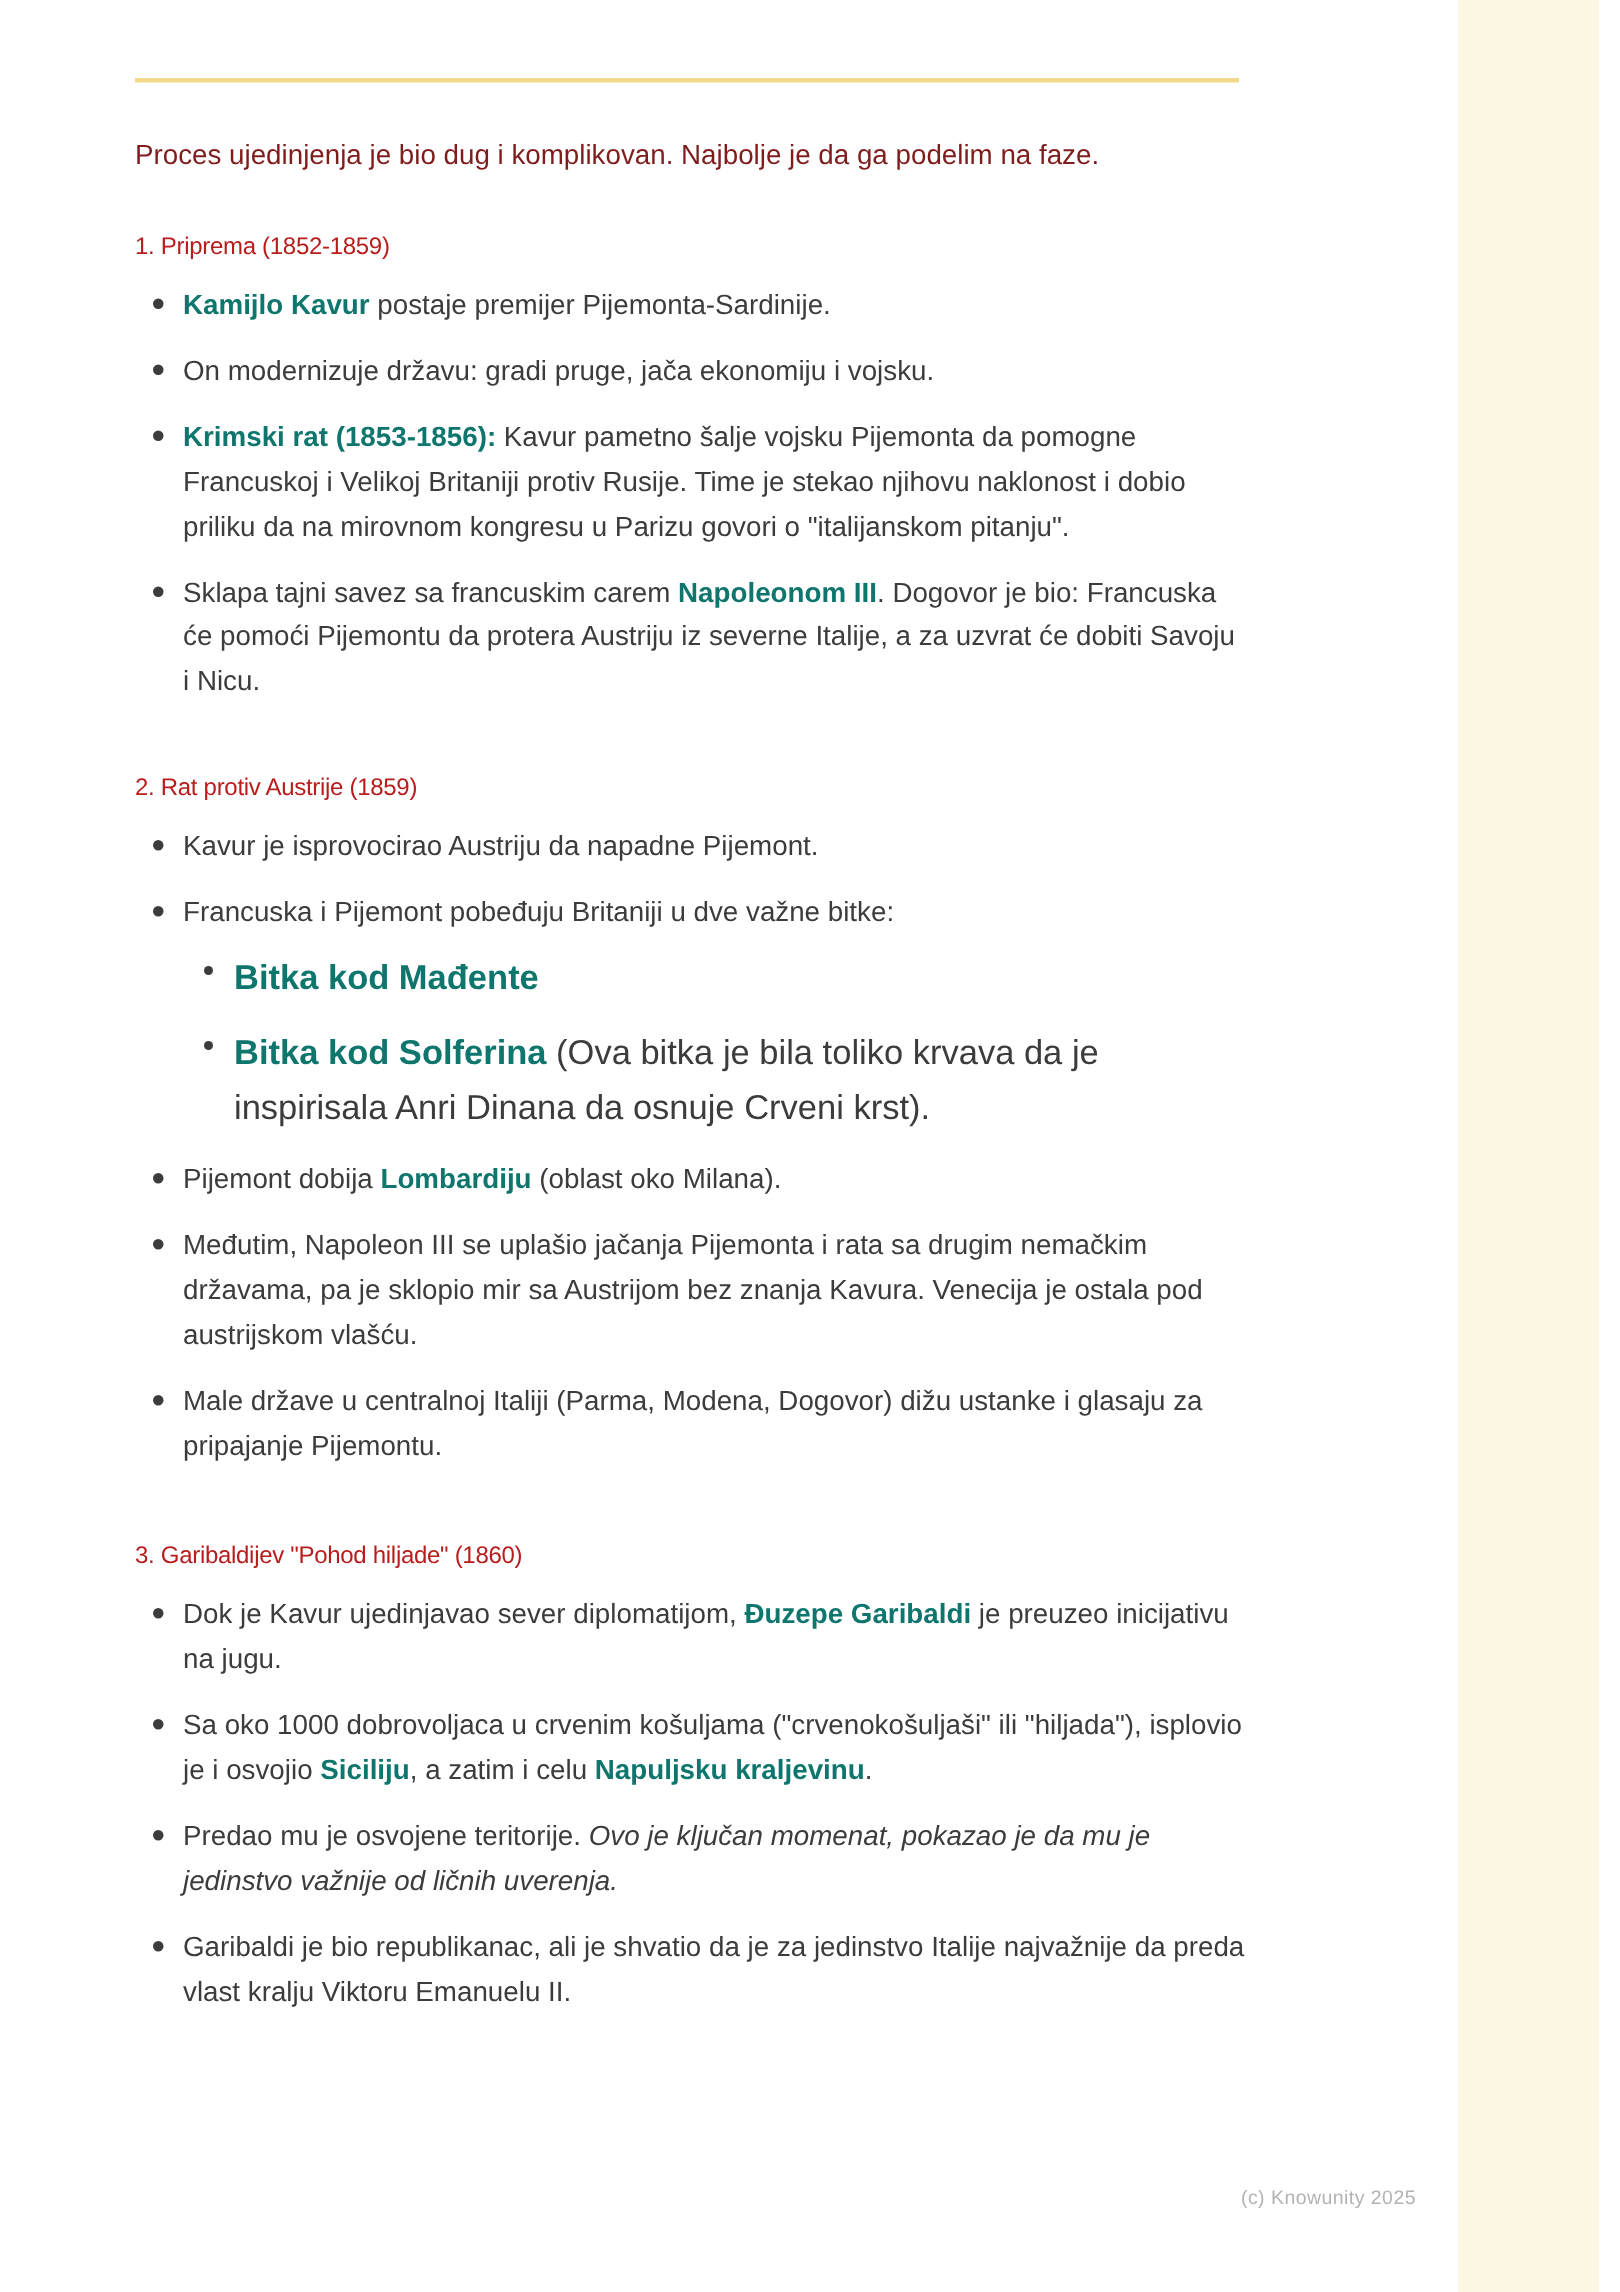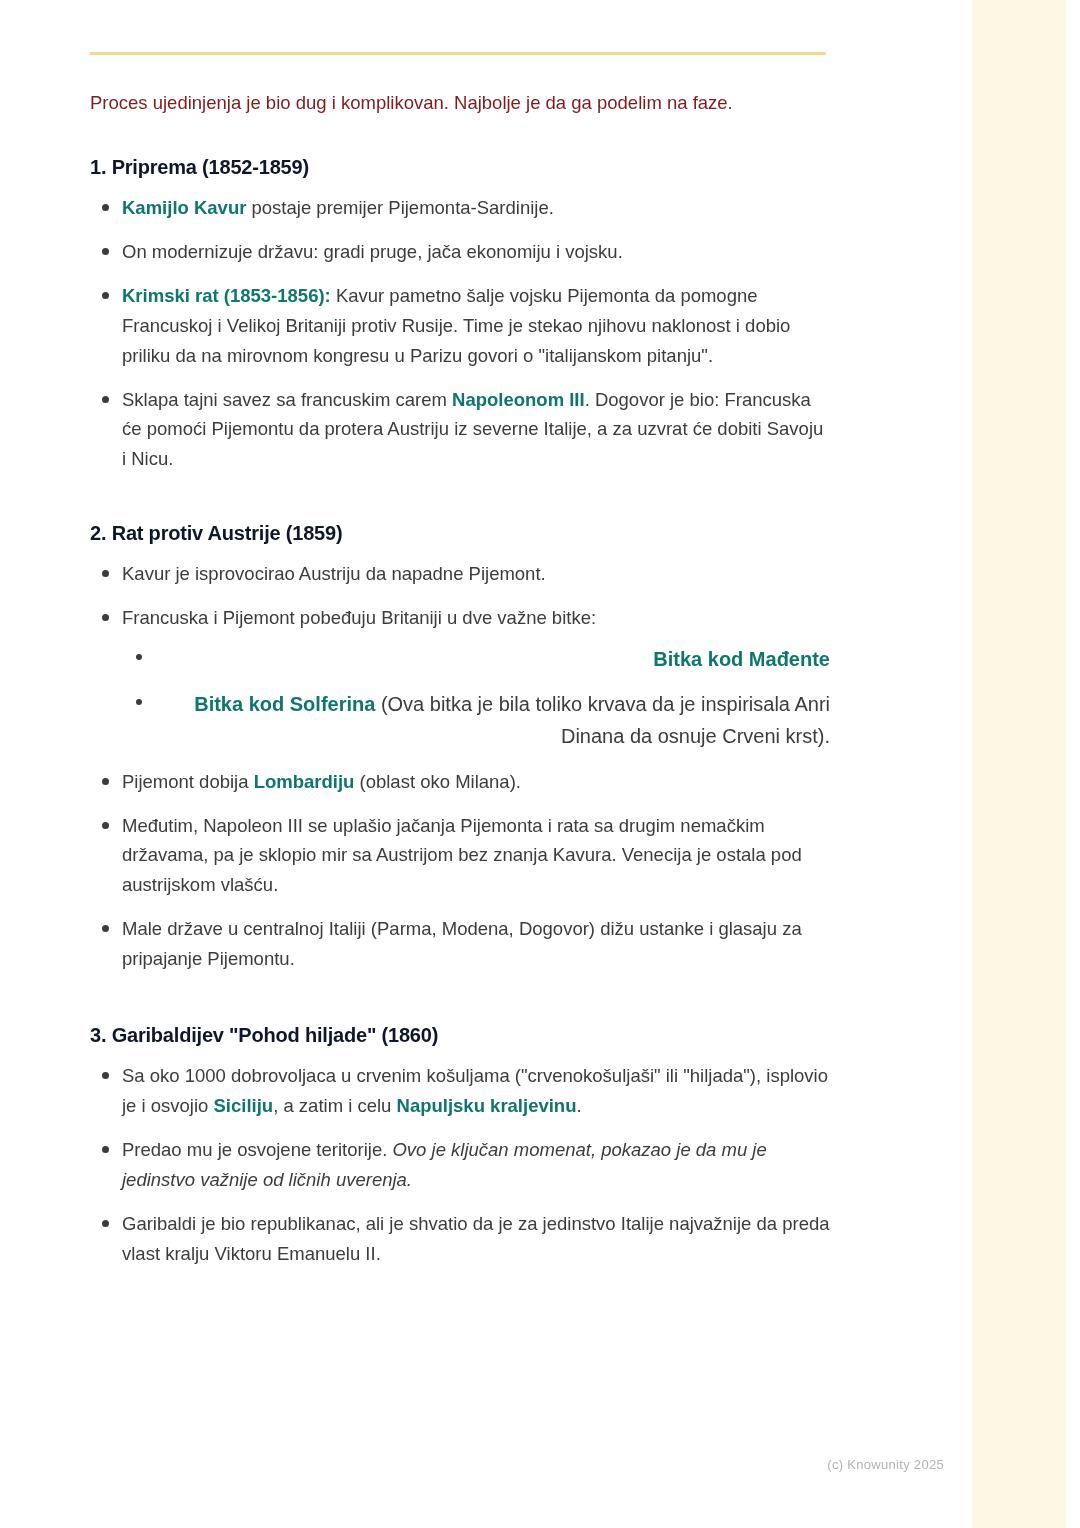--- a/index.html
+++ b/index.html
@@ -49,23 +49,23 @@
     background: #f2d98b;
     width: 736px;
   }
   .intro {
     margin-top: 34px;
     font-size: 18.5px;
     line-height: 1.55;
     color: #7f1d1d;
   }
   h2 {
-    font-size: 20px;
-    font-weight: bold;
-    color: #0f172a;
+    font-size: 16px;
+    font-weight: normal;
+    color: #b91c1c;
     margin: 38px 0 14px 0;
     letter-spacing: -0.2px;
   }
   h2.sec2 { margin-top: 48px; }
   h2.sec3 { margin-top: 50px; }
   ul {
     list-style: none;
     margin: 0;
     padding: 0;
   }
@@ -88,23 +88,22 @@
     background: #3c3c3c;
   }
   ul.sub {
     margin-top: 10px;
     margin-bottom: 4px;
   }
   li.subitem {
     position: relative;
     padding-left: 34px;
     margin: 0 0 12px 0;
-    font-size: 20px;
+    font-size: 23px;
     line-height: 1.62;
-    text-align: right;
   }
   li.subitem::before {
     content: "";
     position: absolute;
     left: 14px;
     top: 11px;
     width: 6px;
     height: 6px;
     border-radius: 50%;
     background: #3c3c3c;
@@ -174,20 +173,23 @@
         <span>Međutim, Napoleon III se uplašio jačanja Pijemonta i rata sa drugim nemačkim državama, pa je sklopio mir sa Austrijom bez znanja Kavura. Venecija je ostala pod austrijskom vlašću.</span>
       </li>
       <li class="item">
         <span>Male države u centralnoj Italiji (Parma, Modena, Dogovor) dižu ustanke i glasaju za pripajanje Pijemontu.</span>
       </li>
     </ul>
 
     <h2 class="sec3">3. Garibaldijev "Pohod hiljade" (1860)</h2>
     <ul>
       <li class="item">
+        <span>Dok je Kavur ujedinjavao sever diplomatijom, </span><b>Đuzepe Garibaldi</b><span> je preuzeo inicijativu na jugu.</span>
+      </li>
+      <li class="item">
         <span>Sa oko 1000 dobrovoljaca u crvenim košuljama ("crvenokošuljaši" ili "hiljada"), isplovio je i osvojio </span><b>Siciliju</b><span>, a zatim i celu </span><b>Napuljsku kraljevinu</b><span>.</span>
       </li>
       <li class="item">
         <span>Predao mu je osvojene teritorije. </span><i>Ovo je ključan momenat, pokazao je da mu je jedinstvo važnije od ličnih uverenja.</i>
       </li>
       <li class="item">
         <span>Garibaldi je bio republikanac, ali je shvatio da je za jedinstvo Italije najvažnije da preda vlast kralju Viktoru Emanuelu II.</span>
       </li>
     </ul>
 

